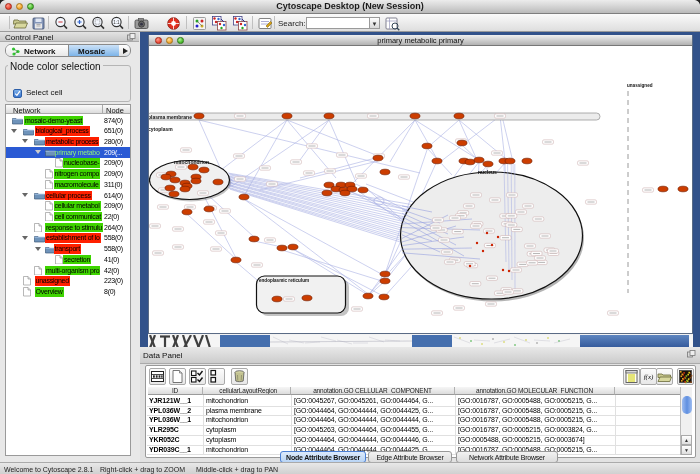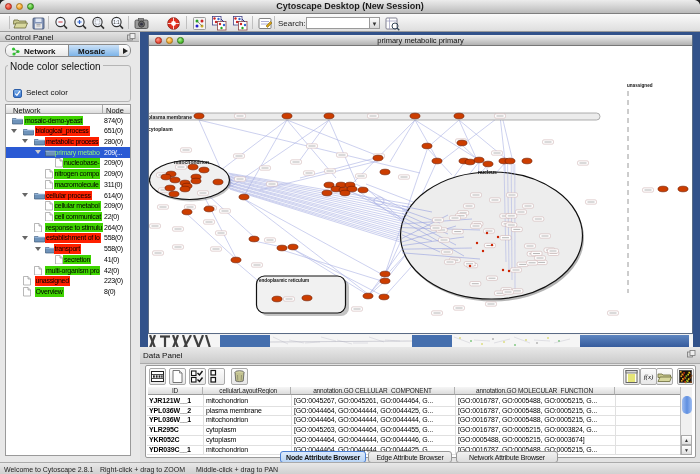--- a/index.html
+++ b/index.html
@@ -191,21 +191,21 @@
           <div style="position:absolute;left:4px;top:3px;width:0;height:0;border-top:3.5px solid transparent;border-bottom:3.5px solid transparent;border-left:5px solid #222"></div>
         </div>
     </div>
     <div id="groupbox" class="abs"></div>
     <div id="grouplbl">Node color selection</div>
     <div id="checkbox">
         <svg style="display:block" width="7" height="7" viewBox="0 0 7 7">
           <path d="M1.2 3.6 L2.9 5.3 L5.9 1.2" stroke="#fff" stroke-width="1.2" fill="none"></path>
         </svg>
       </div>
-    <div id="checklbl">Select color</div>
+    <div id="checklbl">Select cell</div>
     <div id="treebox" class="abs">
       <div id="treehdr">
           <span style="position:absolute;left:7px;top:0.5px">Network</span>
           <span style="position:absolute;left:100px;top:0.5px">Node</span>
           <div style="position:absolute;left:96px;top:0;width:1px;height:9px;background:#aaa"></div>
         </div>
       <div style="position:absolute;left:0;top:10px;width:124px;height:341px;overflow:hidden">
       <div class="trow" style="top:0.0px">
             <div style="position:absolute;left:6px;top:0;width:11px;height:10px">
               <svg width="11" height="9" viewBox="0 0 11 9" style="position:absolute;top:1px">

